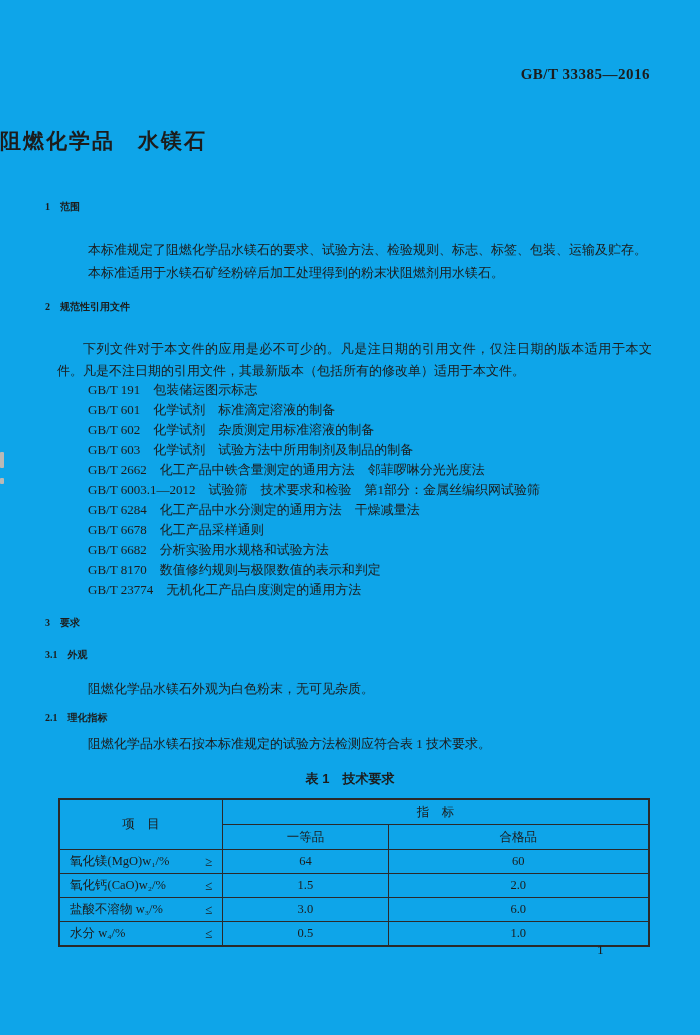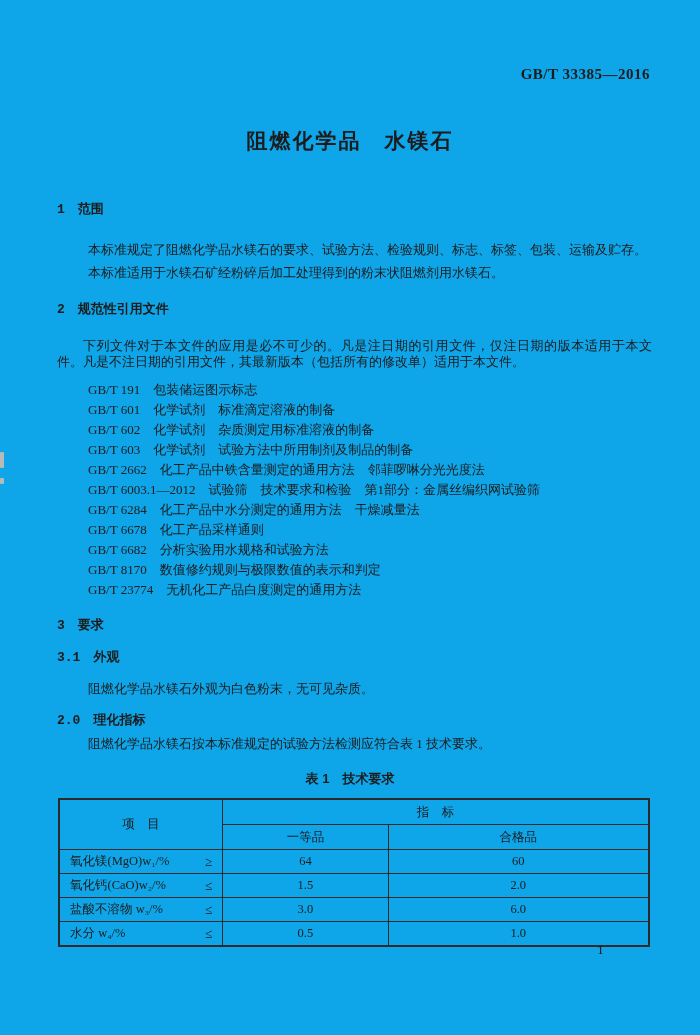--- a/index.html
+++ b/index.html
@@ -15,36 +15,36 @@
     color:#1c1c1c;
     overflow:hidden;
   }
   .abs{position:absolute;}
   .std-number{
     top:66px;right:50px;
     font-weight:bold;font-size:15px;letter-spacing:0.5px;
     font-family:"Liberation Serif","DejaVu Serif",serif;
   }
   .doc-title{
-    top:127px;left:0;width:700px;text-align:center;
+    top:127px;left:0;width:700px;text-align:left;
     font-family:Liberation Mono, monospace;
     font-weight:bold;font-size:21px;letter-spacing:2px;
   }
   .clause-heading{
-    left:57px;
-    font-family:Liberation Mono, monospace;
-    font-weight:bold;font-size:13px;
+    left:45px;
+    font-family:Liberation Serif, serif;
+    font-weight:bold;font-size:10px;
   }
   .body-text{
     font-size:13px;line-height:20px;
   }
   .indent-para{left:88px;}
   .refs-intro{
     top:338px;left:57px;width:595px;
-    text-indent:2em;text-align:justify;line-height:16px;
+    text-indent:2em;text-align:justify;line-height:22px;
   }
   .ref-item{left:88px;font-size:13px;white-space:nowrap;}
   .table-caption{
     top:770px;left:0;width:700px;text-align:center;
     font-family:"Liberation Sans","DejaVu Sans",sans-serif;
     font-weight:bold;font-size:13px;
   }
   table.spec{
     position:absolute;top:798px;left:58px;
     width:592px;border-collapse:collapse;
@@ -103,21 +103,21 @@
   <div class="abs ref-item" style="top:521px;">GB/T 6678　化工产品采样通则</div>
   <div class="abs ref-item" style="top:541px;">GB/T 6682　分析实验用水规格和试验方法</div>
   <div class="abs ref-item" style="top:561px;">GB/T 8170　数值修约规则与极限数值的表示和判定</div>
   <div class="abs ref-item" style="top:581px;">GB/T 23774　无机化工产品白度测定的通用方法</div>
 
   <div class="abs clause-heading" style="top:616px;">3　要求</div>
 
   <div class="abs clause-heading" style="top:648px;">3.1　外观</div>
   <div class="abs body-text indent-para" style="top:679px;">阻燃化学品水镁石外观为白色粉末，无可见杂质。</div>
 
-  <div class="abs clause-heading" style="top:711px;">2.0　理化指标</div>
+  <div class="abs clause-heading" style="top:711px;">2.1　理化指标</div>
   <div class="abs body-text indent-para" style="top:734px;">阻燃化学品水镁石按本标准规定的试验方法检测应符合表 1 技术要求。</div>
 
   <div class="abs table-caption">表 1　技术要求</div>
 
   <table class="spec">
     <colgroup>
       <col class="col-item">
         <col class="col-g1">
         <col class="col-g2">
     </colgroup>

